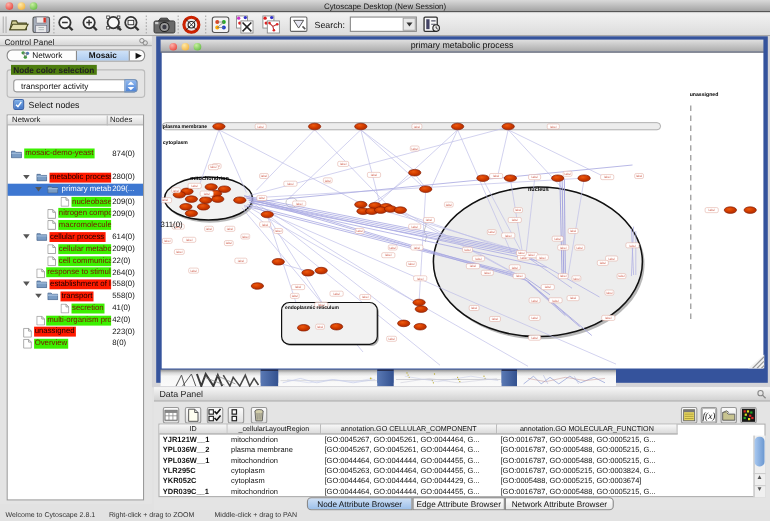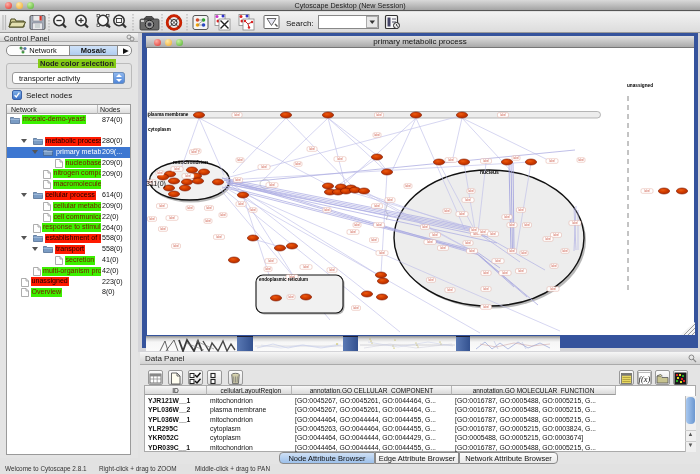--- a/index.html
+++ b/index.html
@@ -18,30 +18,30 @@
 
 
 #cpanel { left:0; top:33px; width:138px; height:425px; background:#e4e4e4; }
 #cpanel-hdr { left:0; top:0; width:138px; height:9px; background:linear-gradient(#f4f4f4,#d6d6d6); border-bottom:1px solid #aaa; }
 #cpanel-hdr span { font-size:7.5px; color:#222; position:absolute; left:4px; top:1px; }
 
 #cp-tabs { left:6px; top:12px; width:126px; height:11px; border:1px solid #8a8a8a; border-radius:5px; background:#fdfdfd; overflow:hidden;}
 .cptab { position:absolute; top:0; height:11px; font-size:7.5px; color:#111; text-align:center; line-height:10px;}
 
 #grp { left:6px; top:30px; width:126px; height:26px; border:1px solid #bbb; border-radius:3px; }
-#grp-lab { left:10px; top:26px; font-size:7.5px; font-weight:bold; color:#222; background:#84cc16; padding:0 2px;margin-left:28px;}
+#grp-lab { left:10px; top:26px; font-size:7.5px; font-weight:bold; color:#222; background:#4d7c0f; padding:0 2px;}
 #combo { left:12px; top:39px; width:113px; height:12px; background:#fff; border:1px solid #999; border-radius:3px; font-size:7.5px; color:#111; line-height:11px; padding-left:6px;}
 #combo-btn { left:113px; top:39px; width:12px; height:12px; border-radius:0 3px 3px 0; background:linear-gradient(#8fb8ef,#4f85d8); border:1px solid #6a8fc0;}
 
 #chk { left:12px; top:57px; width:10px; height:10px; background:linear-gradient(#7fb0e8,#3f74c8); border:1px solid #3a62a8; border-radius:2px;}
 #chk-lab { left:26px; top:57.5px; font-size:8px; color:#111; }
 
 #tree { left:6px; top:71px; width:125px; height:351px; background:#fff; border:1px solid #9a9a9a; }
 #tree-hdr { left:0; top:0; width:123px; height:9px; background:linear-gradient(#fafafa,#dcdcdc); border-bottom:1px solid #aaa; font-size:7px; color:#222;}
-.trow { position:absolute; left:0; width:123px; height:10.8px; font-size:7.1px; line-height:10.8px; white-space:nowrap;}
+.trow { position:absolute; left:0; width:123px; height:10.8px; font-size:7.1px; line-height:10.8px; white-space:nowrap;margin-top:20px;}
 .tlabel { position:absolute; top:0.9px; height:9px; line-height:9px; padding:0 1px; white-space:nowrap; overflow:hidden;}
 .tcount { position:absolute; left:95px; top:0; color:#111; }
 .green { background:#3cf000; color:#7a1400;}
 .red { background:#ff1a00; color:#1a0000;}
 .arrow { position:absolute; top:3px; width:0; height:0; border-left:3px solid transparent; border-right:3px solid transparent; border-top:4px solid #555;}
 
 
 #mdi { left:138px; top:33px; width:562px; height:319px; background:#d4d4d8; }
 
 

